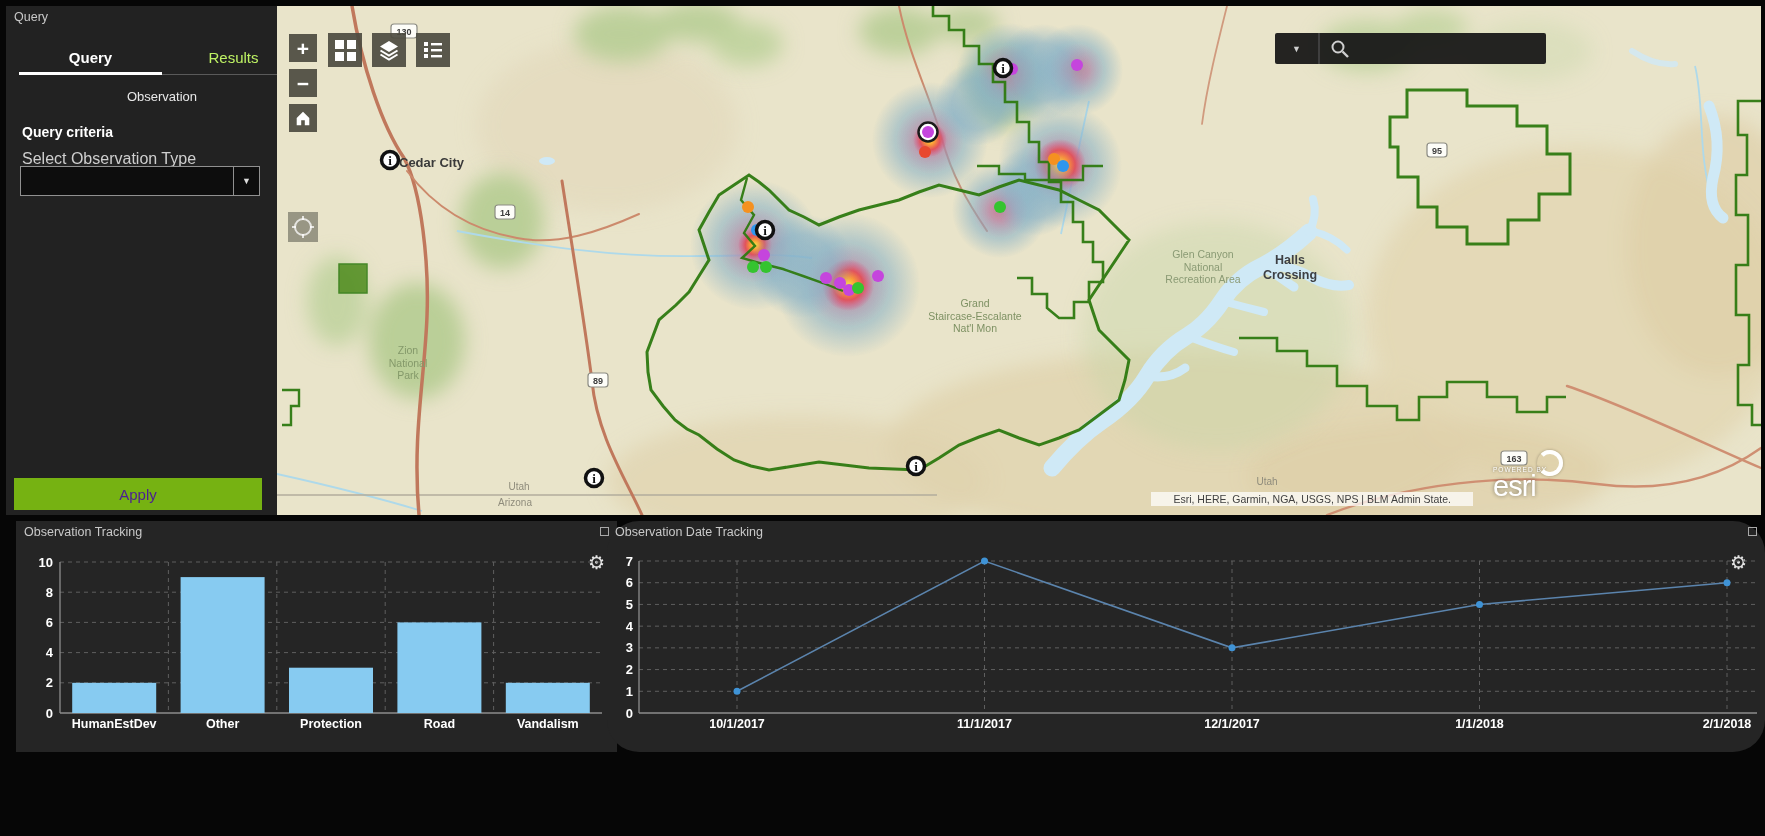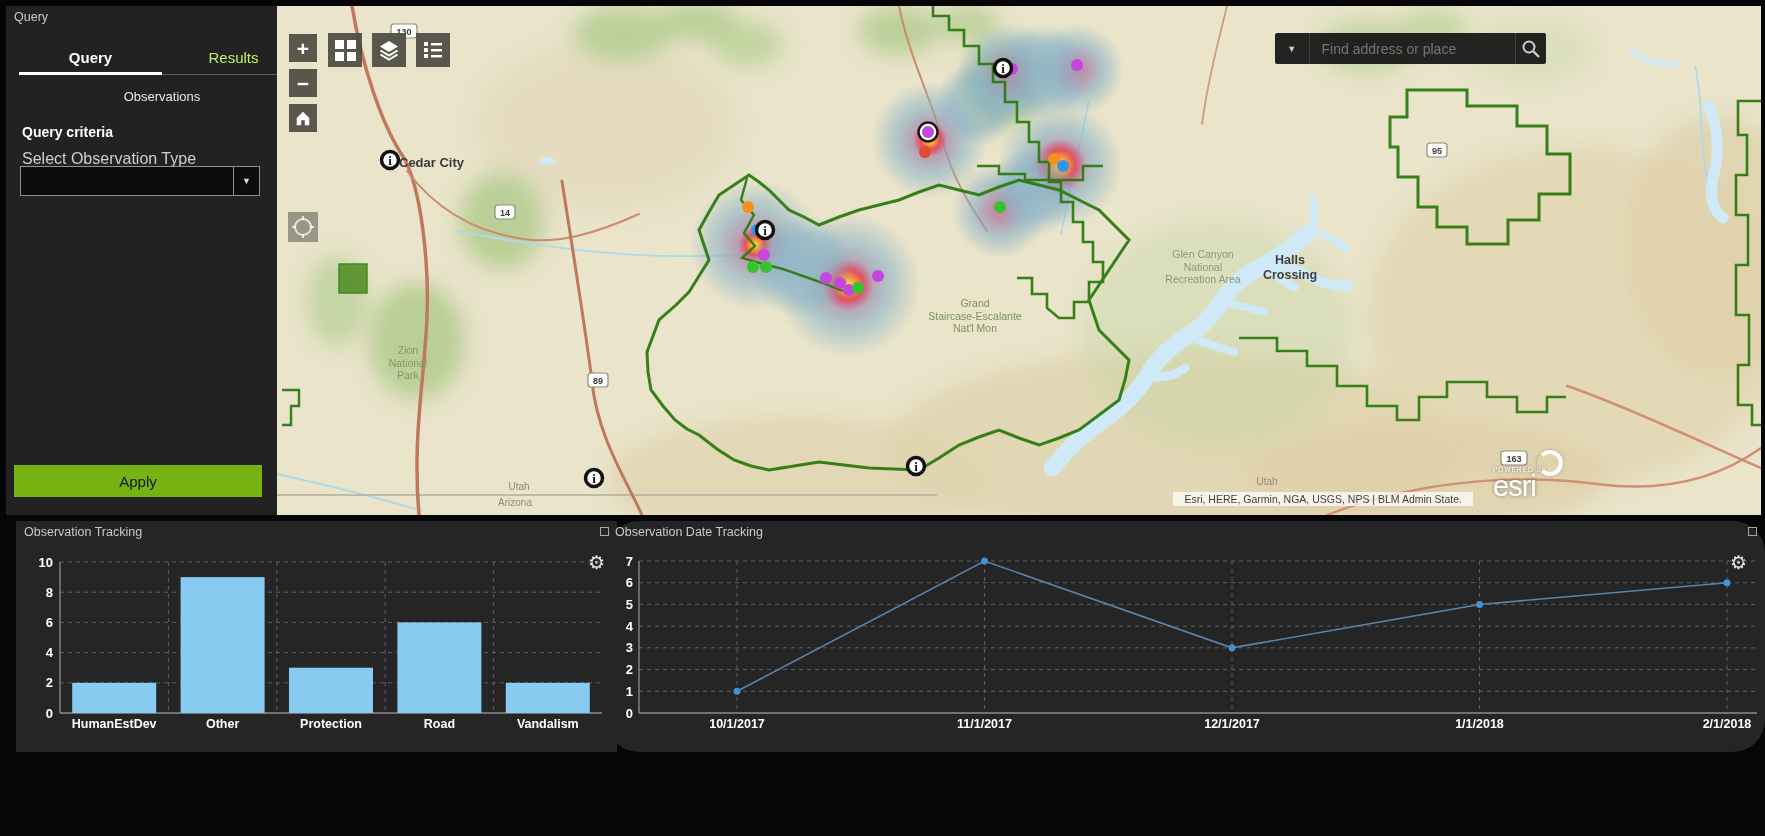--- a/index.html
+++ b/index.html
@@ -12,35 +12,35 @@
   #query-panel { left:6px; top:6px; width:312px; height:509px; background:#222; }
   .tabs { display:flex; margin:36px 13px 0 13px; border-bottom:1px solid #5a5a5a; }
   .tab { flex:1; text-align:center; padding:7px 0 6px 0; font-size:15px; color:#bef264; cursor:pointer; }
   .tab.active { color:#fff; font-weight:bold; border-bottom:3px solid #fff; margin-bottom:-1px; }
   .layer-name { text-align:center; margin-top:14px; font-size:13px; color:#e8e8e8; }
   .criteria-heading { margin:20px 16px 0 16px; font-size:14px; font-weight:bold; color:#fff; }
   .field-label { margin:10px 16px 0 16px; font-size:16px; color:#cfcfcf; }
   .dropdown { position:absolute; left:14px; top:160px; width:240px; height:30px; background:#0d0d0d; border:1px solid #909090; display:flex; }
   .dropdown input { flex:1; background:transparent; border:none; color:#ddd; font-size:12px; padding:0 8px; outline:none; }
   .dropdown .dd-btn { width:26px; border-left:1px solid #909090; color:#ddd; font-size:9px; display:flex; align-items:center; justify-content:center; cursor:pointer; }
-  .apply-btn { position:absolute; left:8px; bottom:18px; width:248px; height:32px; background:#76b212; color:#0f172a; font-size:15px; border:none; cursor:pointer; }
+  .apply-btn { position:absolute; left:8px; bottom:5px; width:248px; height:32px; background:#76b212; color:#4c1d95; font-size:15px; border:none; cursor:pointer; }
 
   
   #map-panel { left:277px; top:6px; width:1484px; height:509px; background:#e9e4ca; overflow:hidden; }
   #map-svg { position:absolute; left:0; top:0; }
   .map-btn { position:absolute; background:rgba(76,75,64,0.92); color:#fff; display:flex; align-items:center; justify-content:center; cursor:pointer; }
   .zoom-glyph { font-size:21px; font-weight:bold; line-height:1; }
   .grid-ico { display:grid; grid-template-columns:9px 9px; grid-template-rows:9px 9px; gap:3px; }
   .grid-ico span { background:#fff; }
   #search-box { position:absolute; left:998px; top:27px; width:271px; height:31px; background:rgba(20,20,20,0.93); border-radius:2px; display:flex; align-items:stretch; }
   #search-box .seg { display:flex; align-items:center; justify-content:center; cursor:pointer; }
   #search-box .arrow-seg { width:44px; border-right:1px solid #3f3f3f; color:#cfcfcf; font-size:9px; }
   #search-box input { flex:1; background:transparent; border:none; outline:none; color:#b9b9b9; font-size:14px; padding:0 12px; }
   #search-box .mag-seg { width:40px; border-left:1px solid #3f3f3f; }
-  #attribution { position:absolute; right:288px; bottom:9px; background:rgba(255,255,255,0.72); color:#3f3f3f; font-size:10.5px; padding:1px 11px; white-space:nowrap; }
+  #attribution { position:absolute; right:288px; bottom:9px; background:rgba(255,255,255,0.72); color:#3f3f3f; font-size:10.5px; padding:1px 22px; white-space:nowrap; }
   #esri-logo { position:absolute; left:1216px; top:460px; width:80px; color:#fff; text-align:left; }
   #esri-logo .pb { font-size:6.5px; letter-spacing:1px; text-shadow:0 0 3px rgba(0,0,0,0.6); }
   #esri-logo .brand { font-size:29px; font-weight:normal; line-height:0.9; text-shadow:0 0 4px rgba(0,0,0,0.45); letter-spacing:-1px; }
   #esri-globe { position:absolute; left:44px; top:-16px; width:26px; height:26px; border:4px solid #fff; border-radius:50%; border-left-color:transparent; box-shadow:0 0 3px rgba(0,0,0,0.3); }
 
   
   #chart-left { left:16px; top:521px; width:601px; height:231px; }
   #chart-right { left:607px; top:521px; width:1158px; height:231px;border-radius:32px; }
   .gear { position:absolute; color:#e5e5e5; font-size:19px; cursor:pointer; line-height:1; }
   #chart-left .gear { right:12px; top:32px; }
@@ -50,21 +50,21 @@
 </head>
 <body>
 
 <div class="panel" id="query-panel">
   <div class="titlebar">Query</div>
   <div class="maxicon"></div>
   <div class="tabs">
     <div class="tab active">Query</div>
     <div class="tab">Results</div>
   </div>
-  <div class="layer-name">Observations</div>
+  <div class="layer-name">Observation</div>
   <div class="criteria-heading">Query criteria</div>
   <div class="field-label">Select Observation Type</div>
   <div class="dropdown">
     <input type="text" value="" style="">
     <div class="dd-btn">▼</div>
   </div>
   <button class="apply-btn">Apply</button>
 </div>
 
 <div class="panel" id="map-panel">
@@ -302,21 +302,20 @@
       <line x1="12" y1="19" x2="12" y2="23" stroke="rgba(255,255,255,0.75)" stroke-width="2"></line>
       <line x1="1" y1="12" x2="5" y2="12" stroke="rgba(255,255,255,0.75)" stroke-width="2"></line>
       <line x1="19" y1="12" x2="23" y2="12" stroke="rgba(255,255,255,0.75)" stroke-width="2"></line>
     </svg>
   </div>
 
   <div id="search-box">
     <div class="seg arrow-seg">
         <span>▼</span>
       </div>
-    <input type="text" placeholder="Find address or place" style="">
     <div class="seg mag-seg">
       <svg width="20" height="20" viewBox="0 0 20 20">
         <circle cx="8" cy="8" r="5.5" stroke="#cfcfcf" stroke-width="2" fill="none"></circle>
         <line x1="12.5" y1="12.5" x2="18" y2="18" stroke="#cfcfcf" stroke-width="2.4"></line>
       </svg>
     </div>
   </div>
 
   <div id="attribution">Esri, HERE, Garmin, NGA, USGS, NPS | BLM Admin State.</div>
   <div id="esri-logo">

